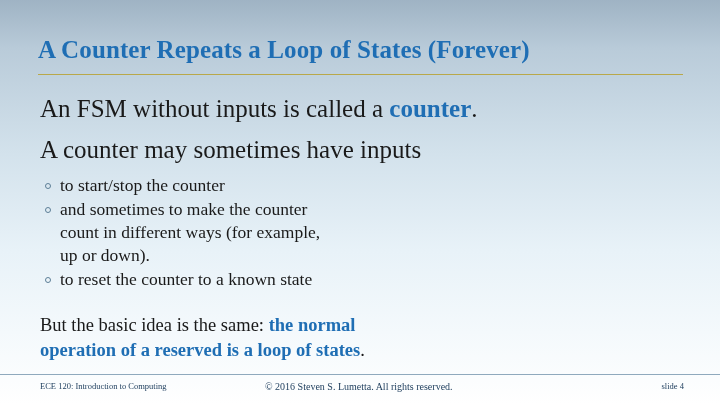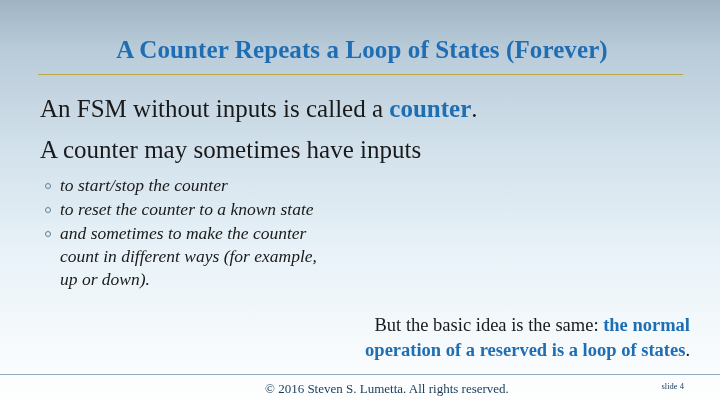--- a/index.html
+++ b/index.html
@@ -22,21 +22,20 @@
   .title {
     position: absolute;
     left: 38px;
     top: 36px;
     width: 648px;
     font-size: 25px;
     font-weight: bold;
     color: #1f6eb4;
     letter-spacing: 0.1px;
     white-space: nowrap;
-    text-align: center;
   }
   .title-rule {
     position: absolute;
     left: 38px;
     top: 74px;
     width: 645px;
     height: 1px;
     background: #b9a84a;
   }
   .body {
@@ -55,21 +54,20 @@
     margin-bottom: 8px;
   }
   .para b {
     color: #1f6eb4;
     font-weight: bold;
   }
   .bullets {
     margin: 0 0 22px 0;
     padding: 0;
     list-style: none;
-    font-style: italic;
   }
   .bullets li {
     position: relative;
     font-size: 17.5px;
     color: #1a1a1a;
     line-height: 1.32;
     padding-left: 20px;
     margin-bottom: 1px;
   }
   .bullets li .dot {
@@ -80,21 +78,20 @@
     height: 4px;
     border: 1px solid #5d7f97;
     border-radius: 50%;
     background: transparent;
   }
   .closing {
     margin-top: 12px;
     font-size: 18.5px;
     line-height: 1.35;
     color: #1a1a1a;
-    text-align: right;
   }
   .closing b {
     color: #1f6eb4;
     font-weight: bold;
   }
   .footer-rule {
     position: absolute;
     left: 0;
     bottom: 30px;
     width: 720px;
@@ -112,21 +109,21 @@
     position: absolute;
     left: 40px;
     top: 6px;
     font-size: 8.5px;
     color: #1a3a5a;
   }
   .footer-center {
     position: absolute;
     left: 265px;
     top: 6px;
-    font-size: 13px;
+    font-size: 10px;
     color: #1a3a5a;
   }
   .footer-right {
     position: absolute;
     right: 36px;
     top: 6px;
     font-size: 8.5px;
     color: #1a3a5a;
     text-align: center;
   }
@@ -145,33 +142,34 @@
 
     <p class="para tight">A counter may sometimes have inputs</p>
 
     <ul class="bullets">
       <li>
         <span class="dot"></span>
         <span>to start/stop the counter</span>
       </li>
       <li>
         <span class="dot"></span>
-        <span>to reset the counter to a known state</span>
+        <span>and sometimes to make the counter</span><br>
+        <span>count in different ways (for example,</span><br>
+        <span>up or down).</span>
       </li>
       <li>
         <span class="dot"></span>
-        <span>and sometimes to make the counter</span><br>
-        <span>count in different ways (for example,</span><br>
-        <span>up or down).</span>
+        <span>to reset the counter to a known state</span>
       </li>
     </ul>
 
     <p class="closing"><span>But the basic idea is the same: </span><b>the normal</b><br><b>operation of a reserved is a loop of states</b><span>.</span></p>
 
   </div>
 
   <div class="footer-rule"></div>
   <div class="footer">
+    <div class="footer-left">ECE 120: Introduction to Computing</div>
     <div class="footer-center">© 2016 Steven S. Lumetta.  All rights reserved.</div>
     <div class="footer-right">slide 4</div>
   </div>
 
 </div>
 
 </body></html>

